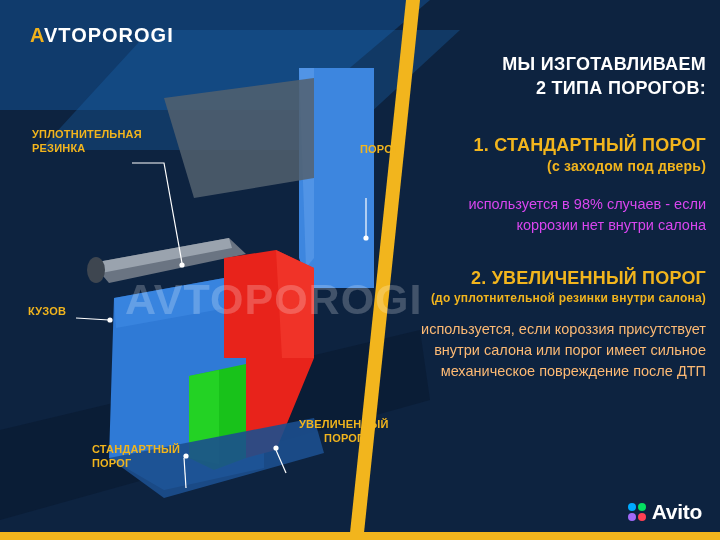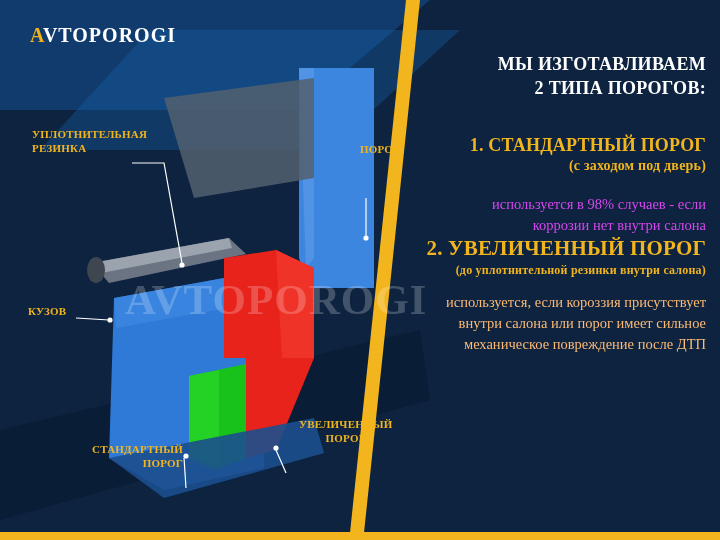--- a/index.html
+++ b/index.html
@@ -1,17 +1,17 @@
 <!DOCTYPE html>
 <html><head>
 <meta charset="utf-8">
 <style>
   html,body{margin:0;padding:0;background:#ffffff;}
   body{width:720px;height:540px;overflow:hidden;font-family:"Liberation Sans",sans-serif;}
-  #root{position:relative;width:720px;height:540px;background:#ffffff;font-family:Liberation Serif, serif;}
+  #root{position:relative;width:720px;height:540px;background:#ffffff;}
 
   
   .panel{position:absolute;left:0;top:0;width:720px;height:540px;background:#0d2340;overflow:hidden;}
   .panel-grad{position:absolute;inset:0;
      background:linear-gradient(125deg,#16365c 0%,#0e2banchor 0%,#12294a 35%,#0b1e38 70%,#081729 100%);}
   .logo{position:absolute;left:30px;top:24px;font-weight:bold;font-size:20px;letter-spacing:1px;color:#ffffff;}
   .logo .y{color:#f0b21c;}
 
   
   .divider{position:absolute;top:0;left:0;width:720px;height:540px;pointer-events:none;}
@@ -23,21 +23,21 @@
   .wm{position:absolute;left:125px;top:275px;font-size:43px;font-weight:bold;color:rgba(255,255,255,0.22);letter-spacing:1px;white-space:nowrap;}
 
   
   .lbl{position:absolute;color:#f2b51d;font-weight:bold;font-size:11px;line-height:1.25;letter-spacing:.2px;}
 
   
   .right{position:absolute;left:410px;top:52px;width:296px;color:#ffffff;text-align:right;}
   .head{font-weight:bold;font-size:18px;line-height:1.35;letter-spacing:.3px;}
   .t1{margin-top:34px;font-weight:bold;font-size:18px;color:#f2b51d;letter-spacing:.2px;}
   .body{margin-top:20px;font-size:14.5px;line-height:1.45;color:#d946ef;}
-  .t2{font-weight:bold;font-size:21px;color:#f2b51d;letter-spacing:.2px;padding-left:6px;}
+  .t2{margin-top:32px;font-weight:bold;font-size:18px;color:#f2b51d;letter-spacing:.2px;padding-left:6px;}
   .body2{margin-top:14px;font-size:14.5px;line-height:1.45;color:#fdba74;}
 
   
   .avito{position:absolute;right:18px;bottom:16px;display:flex;align-items:center;gap:6px;}
   .avito .dots{display:grid;grid-template-columns:8px 8px;grid-gap:2px;}
   .avito .dots i{display:block;width:8px;height:8px;border-radius:50%;}
   .avito .txt{color:#ffffff;font-size:21px;font-weight:bold;letter-spacing:-.3px;}
 </style>
 </head>
 <body>
@@ -100,33 +100,42 @@
       <circle cx="172" cy="398" r="2.6" fill="#ffffff"></circle>
       <circle cx="262" cy="390" r="2.6" fill="#ffffff"></circle>
     </svg>
 
     <div class="wm">AVTOPOROGI</div>
 
     <div class="lbl" style="left:32px;top:128px;white-space:pre-line;">УПЛОТНИТЕЛЬНАЯ
 РЕЗИНКА</div>
     <div class="lbl" style="left:360px;top:143px;">ПОРОГ</div>
     <div class="lbl" style="left:28px;top:305px;text-align:right;">КУЗОВ</div>
-    <div class="lbl" style="left:92px;top:443px;white-space:pre-line;text-align:right;">СТАНДАРТНЫЙ
+    <div class="lbl" style="left:92px;top:443px;white-space:pre-line;text-align:left;">СТАНДАРТНЫЙ
 ПОРОГ</div>
     <div class="lbl" style="left:264px;top:418px;white-space:pre-line;text-align:center;margin-left:35px;">УВЕЛИЧЕННЫЙ
 ПОРОГ</div>
 
     <div class="right">
       <div class="head" style="padding-left:58px;">МЫ ИЗГОТАВЛИВАЕМ</div>
       <div class="head" style="padding-left:58px;">2 ТИПА ПОРОГОВ:</div>
 
       <div class="t1" style="padding-left:28px;">1. СТАНДАРТНЫЙ ПОРОГ</div>
       <div class="t1" style="margin-top:2px;padding-left:40px;font-size:14px;">(с заходом под дверь)</div>
       <div class="body" style="padding-left:32px;">используется в 98% случаев - если коррозии нет внутри салона</div>
 
       <div class="t2" style="padding-left:12px;">2. УВЕЛИЧЕННЫЙ ПОРОГ</div>
       <div class="t2" style="margin-top:2px;padding-left:4px;font-size:12px;">(до уплотнительной резинки внутри салона)</div>
       <div class="body2" style="padding-left:0px;">используется, если короззия присутствует внутри салона или порог имеет сильное механическое повреждение после ДТП</div>
     </div>
 
+    <div class="avito">
+      <span class="dots">
+        <i style="background:#00aaff"></i>
+          <i style="background:#04e061"></i>
+        <i style="background:#a169f7"></i>
+          <i style="background:#ff4053"></i>
+      </span>
+      <span class="txt">Avito</span>
+    </div>
 
   </div>
 </div>
 
 </body></html>

